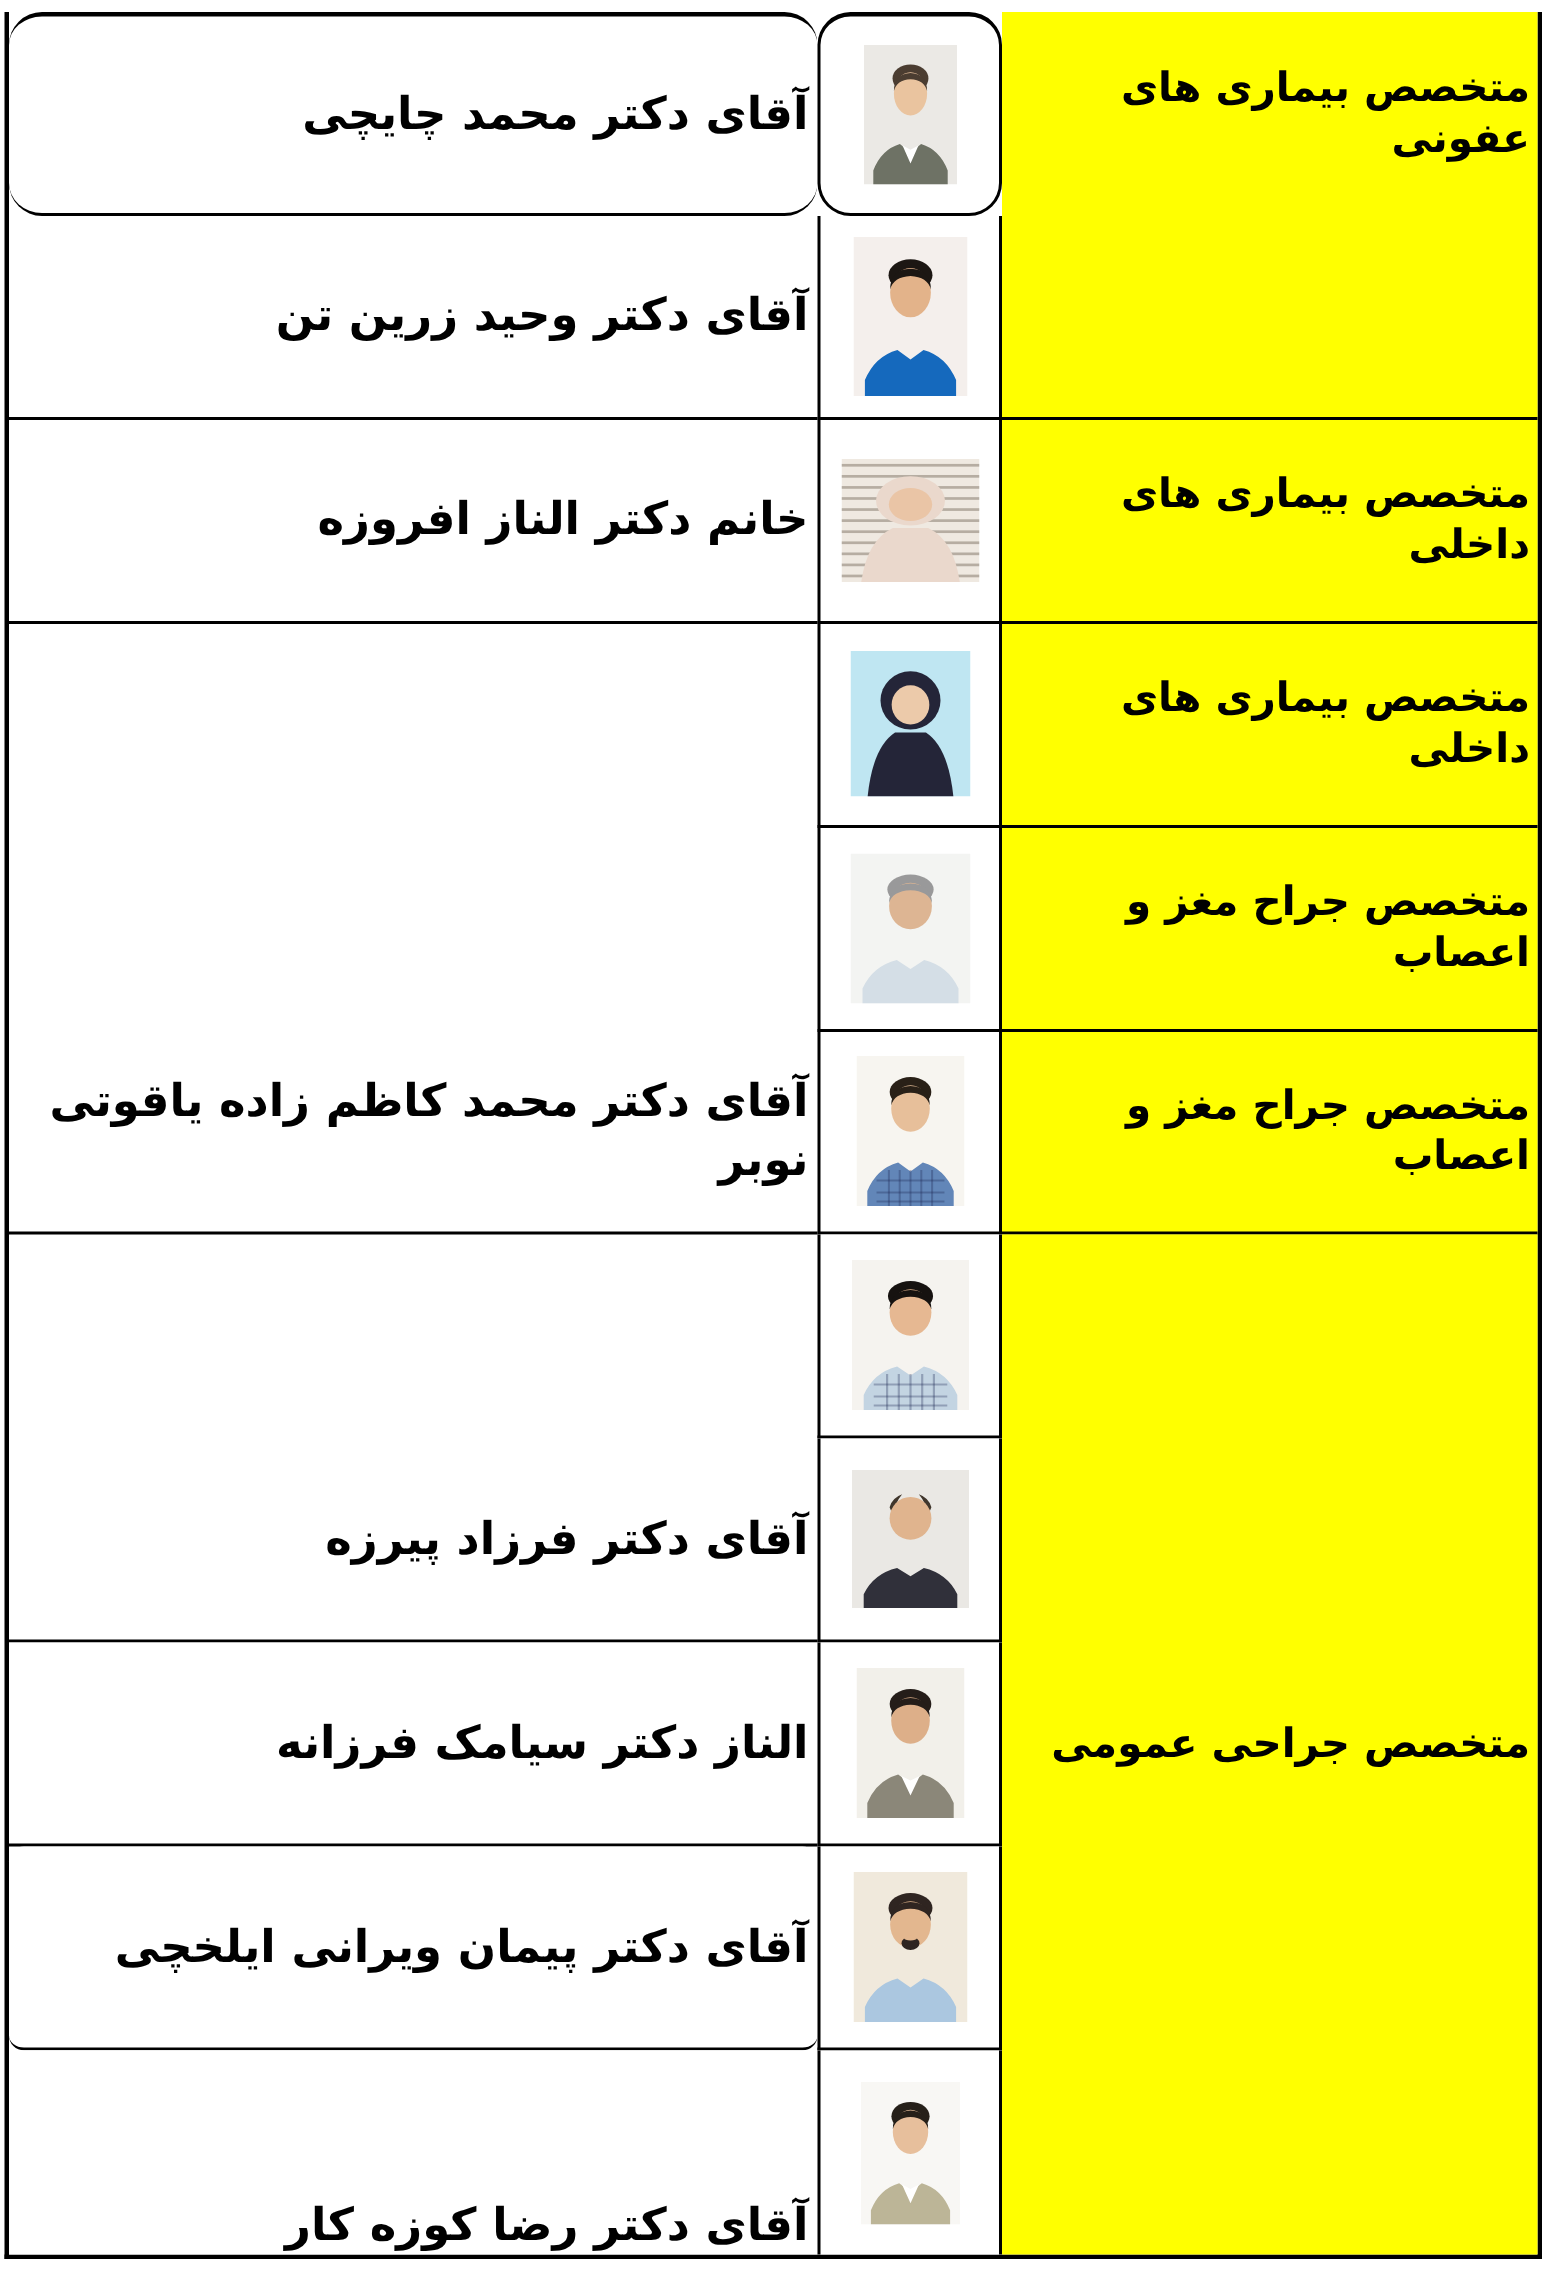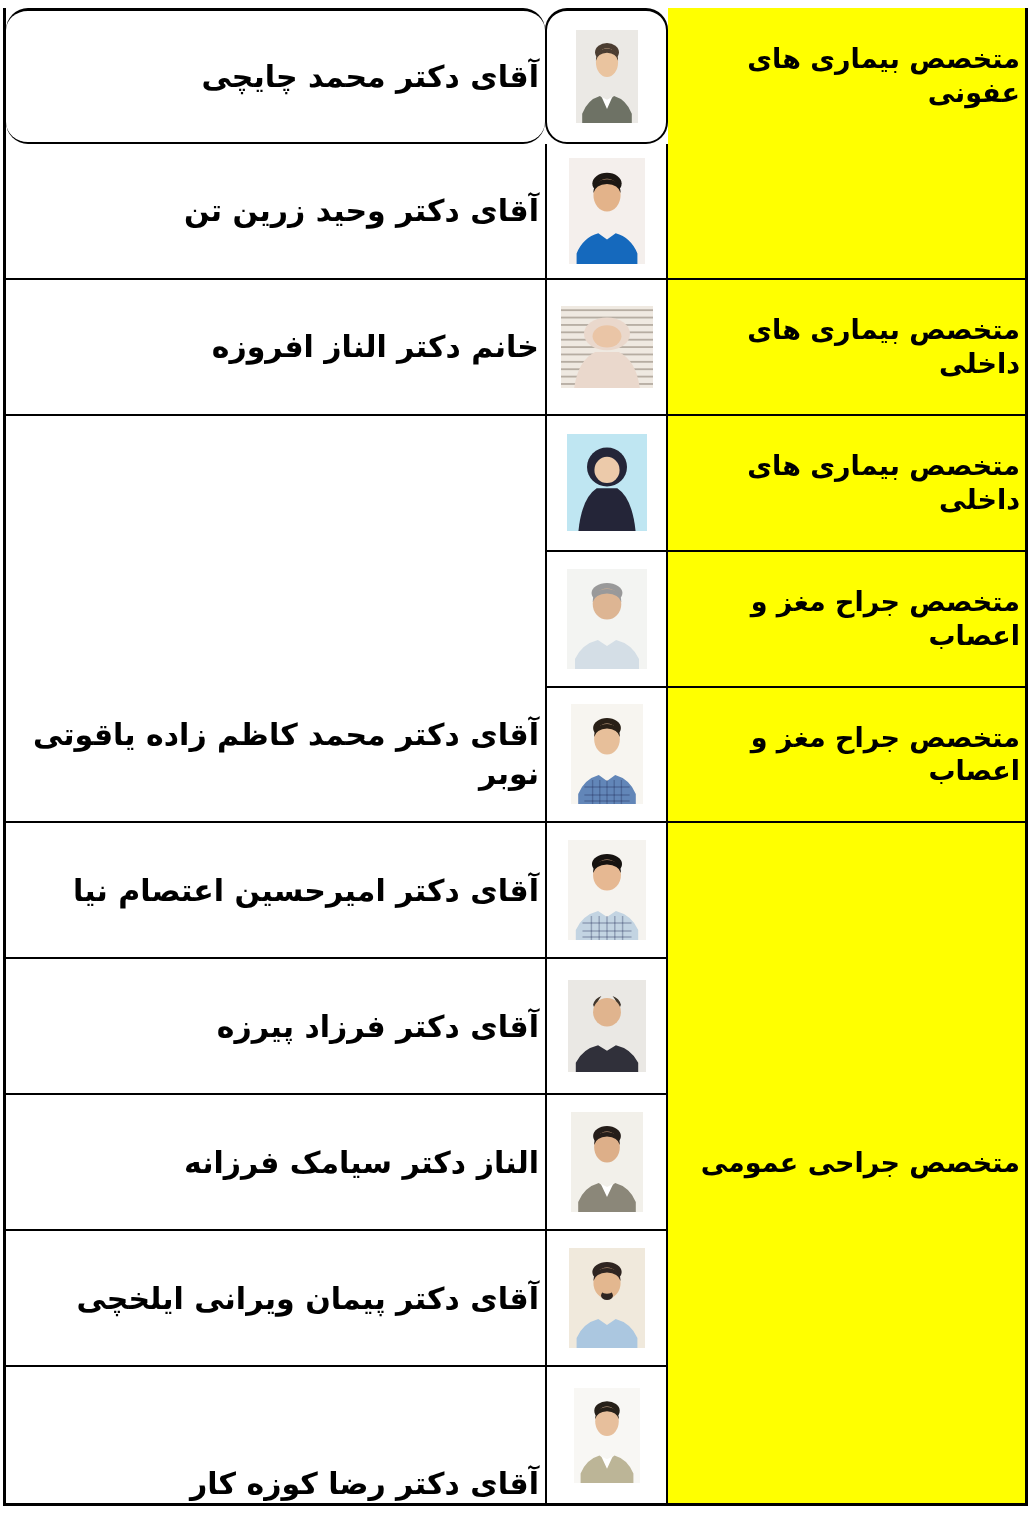--- a/index.html
+++ b/index.html
@@ -135,23 +135,20 @@
               <line x1="49" y1="76" x2="49" y2="100"></line>
               <line x1="13" y1="83" x2="57" y2="83"></line>
               <line x1="13" y1="91" x2="57" y2="91"></line>
               <line x1="13" y1="97" x2="57" y2="97"></line>
             </g>
             <ellipse cx="35" cy="24" rx="13.5" ry="10" fill="#292017"></ellipse>
             <ellipse cx="35" cy="35" rx="12.5" ry="15.5" fill="#e7bf9a"></ellipse>
             <path d="M22.5 33 Q22.5 20.5 35 20 Q47.5 20.5 47.5 33 Q45.5 25 35 24.5 Q24.5 25 22.5 33 Z" fill="#292017"></path>
           </svg></div>
       </div>
-      <div class="cell name-cell" style="grid-area: 7 / 1;">
-        <div class="name">آقای دکتر امیرحسین اعتصام نیا</div>
-      </div>
       <div class="cell photo-cell" style="grid-area: 7 / 2;">
         <div class="photo"><svg width="78" height="100" viewBox="0 0 70 100" preserveAspectRatio="none" xmlns="http://www.w3.org/2000/svg">
             <rect width="70" height="100" fill="#f5f3ef"></rect>
             <path d="M7 100 L7 90 Q13 75 27 71 L35 77 L43 71 Q57 75 63 90 L63 100 Z" fill="#c3d4e2"></path>
             <g stroke="rgba(25,35,80,0.30)" stroke-width="1.3">
               <line x1="21" y1="76" x2="21" y2="100"></line>
               <line x1="28" y1="76" x2="28" y2="100"></line>
               <line x1="35" y1="76" x2="35" y2="100"></line>
               <line x1="42" y1="76" x2="42" y2="100"></line>
               <line x1="49" y1="76" x2="49" y2="100"></line>
@@ -182,21 +179,21 @@
       <div class="cell photo-cell" style="grid-area: 9 / 2;">
         <div class="photo"><svg width="72" height="100" viewBox="0 0 70 100" preserveAspectRatio="none" xmlns="http://www.w3.org/2000/svg">
             <rect width="70" height="100" fill="#f2f0ea"></rect>
             <path d="M7 100 L7 90 Q13 75 27 71 L35 77 L43 71 Q57 75 63 90 L63 100 Z" fill="#8b8779"></path>
             <path d="M29 72 L35 85 L41 72 L35 75 Z" fill="#ffffff"></path>
             <ellipse cx="35" cy="24" rx="13.5" ry="10" fill="#251d19"></ellipse>
             <ellipse cx="35" cy="35" rx="12.5" ry="15.5" fill="#ddaf89"></ellipse>
             <path d="M22.5 33 Q22.5 20.5 35 20 Q47.5 20.5 47.5 33 Q45.5 25 35 24.5 Q24.5 25 22.5 33 Z" fill="#251d19"></path>
           </svg></div>
       </div>
-      <div class="cell name-cell" style="grid-area: 10 / 1;">
+      <div class="cell name-cell" style="grid-area: 10 / 1; border-radius: 10px;">
         <div class="name">آقای دکتر پیمان ویرانی ایلخچی</div>
       </div>
       <div class="cell photo-cell" style="grid-area: 10 / 2;">
         <div class="photo"><svg width="76" height="100" viewBox="0 0 70 100" preserveAspectRatio="none" xmlns="http://www.w3.org/2000/svg">
             <rect width="70" height="100" fill="#f0e9dc"></rect>
             <path d="M7 100 L7 90 Q13 75 27 71 L35 77 L43 71 Q57 75 63 90 L63 100 Z" fill="#abc7e0"></path>
             <ellipse cx="35" cy="24" rx="13.5" ry="10" fill="#2f2521"></ellipse>
             <ellipse cx="35" cy="35" rx="12.5" ry="15.5" fill="#e3b78f"></ellipse>
             <path d="M22.5 33 Q22.5 20.5 35 20 Q47.5 20.5 47.5 33 Q45.5 25 35 24.5 Q24.5 25 22.5 33 Z" fill="#2f2521"></path>
             <ellipse cx="35" cy="47.5" rx="5.5" ry="4.5" fill="#2f2521"></ellipse>

